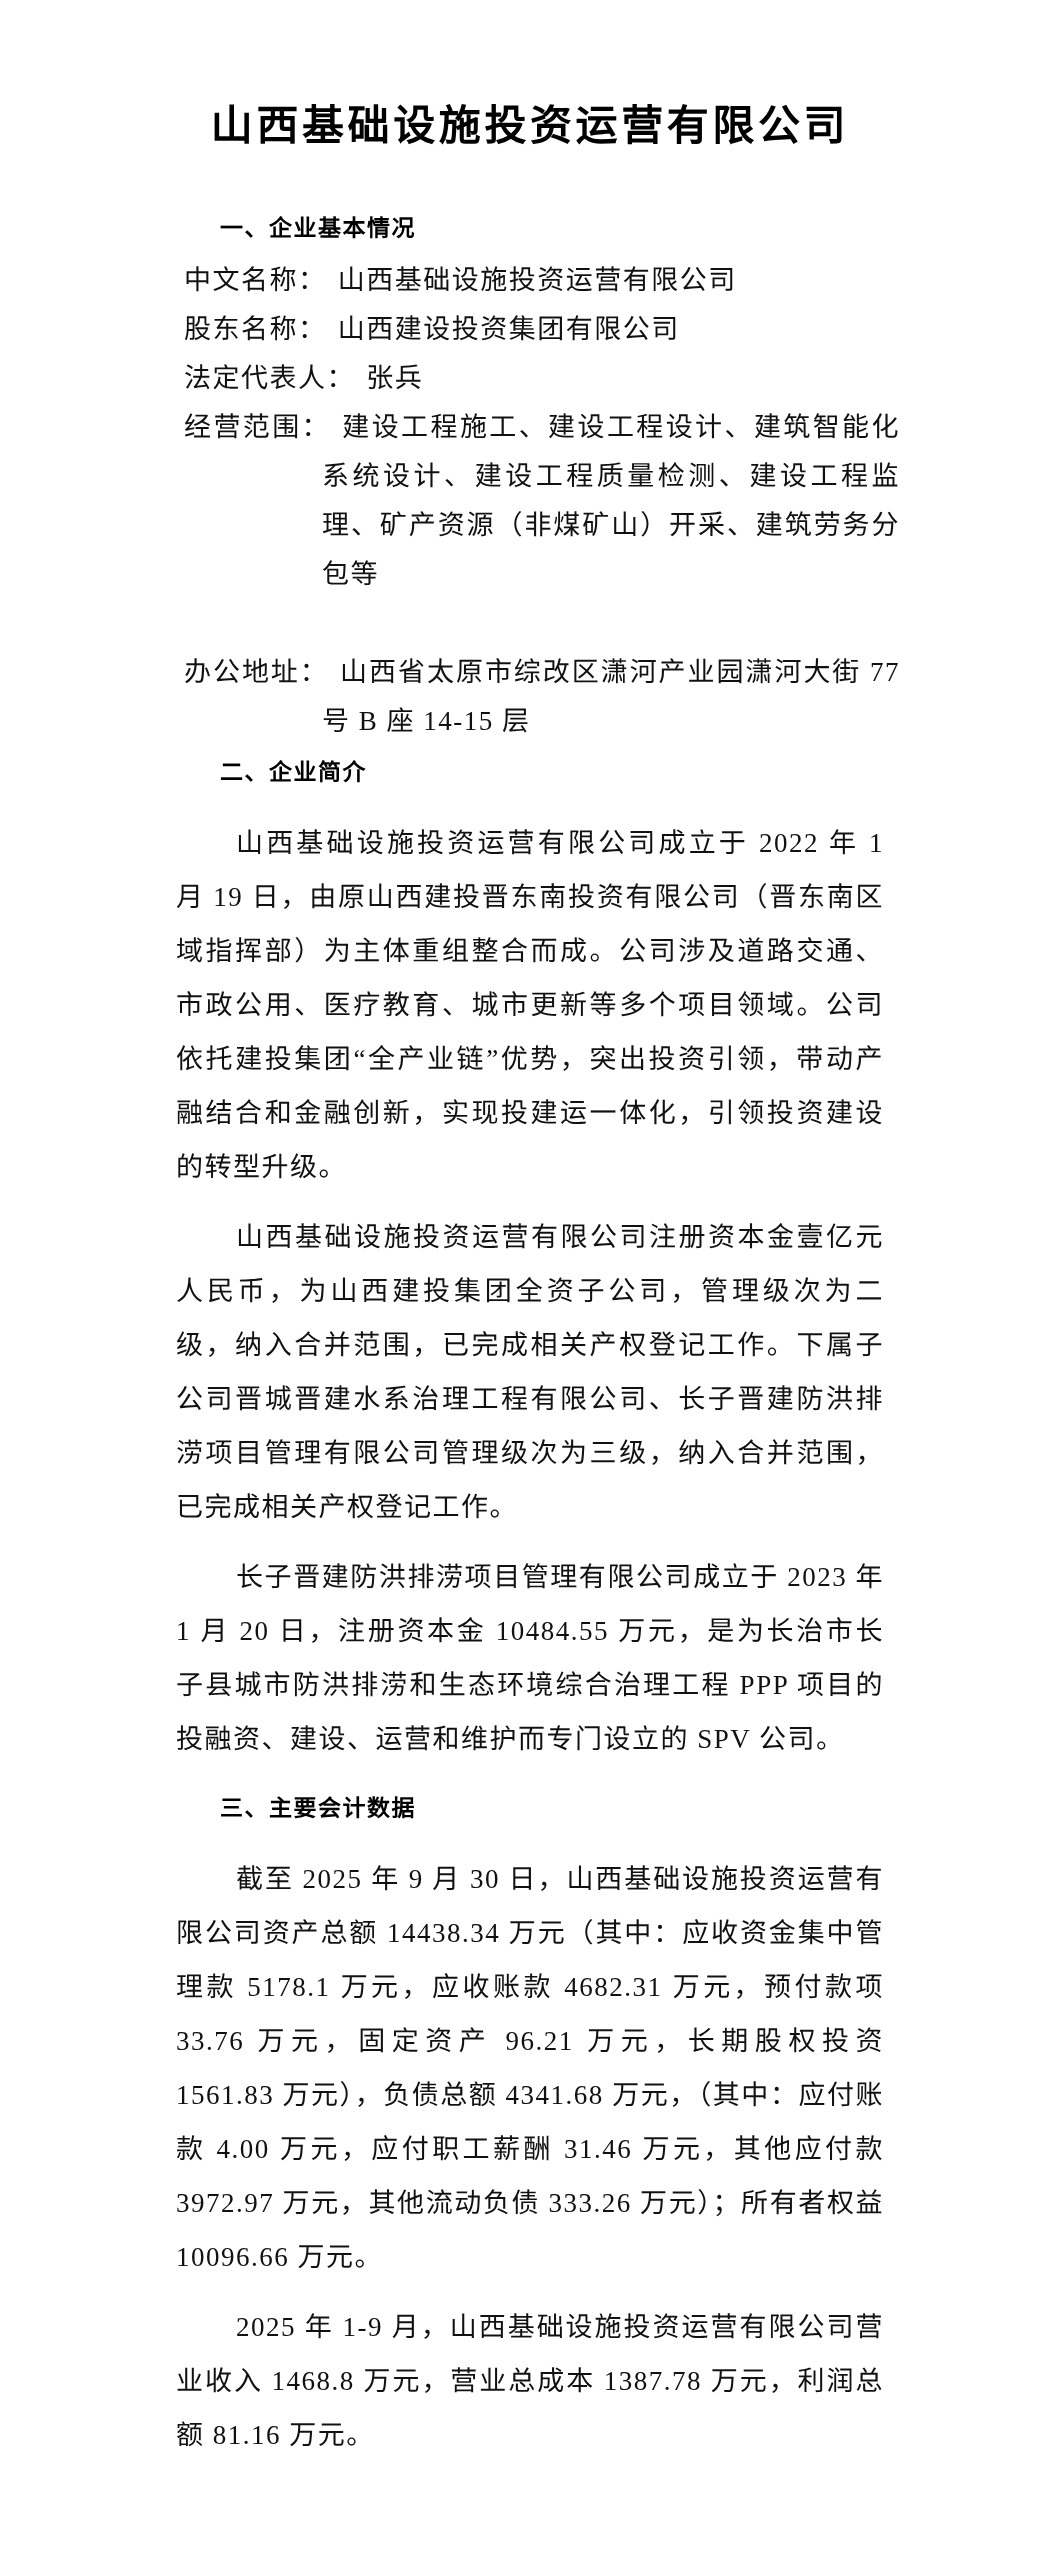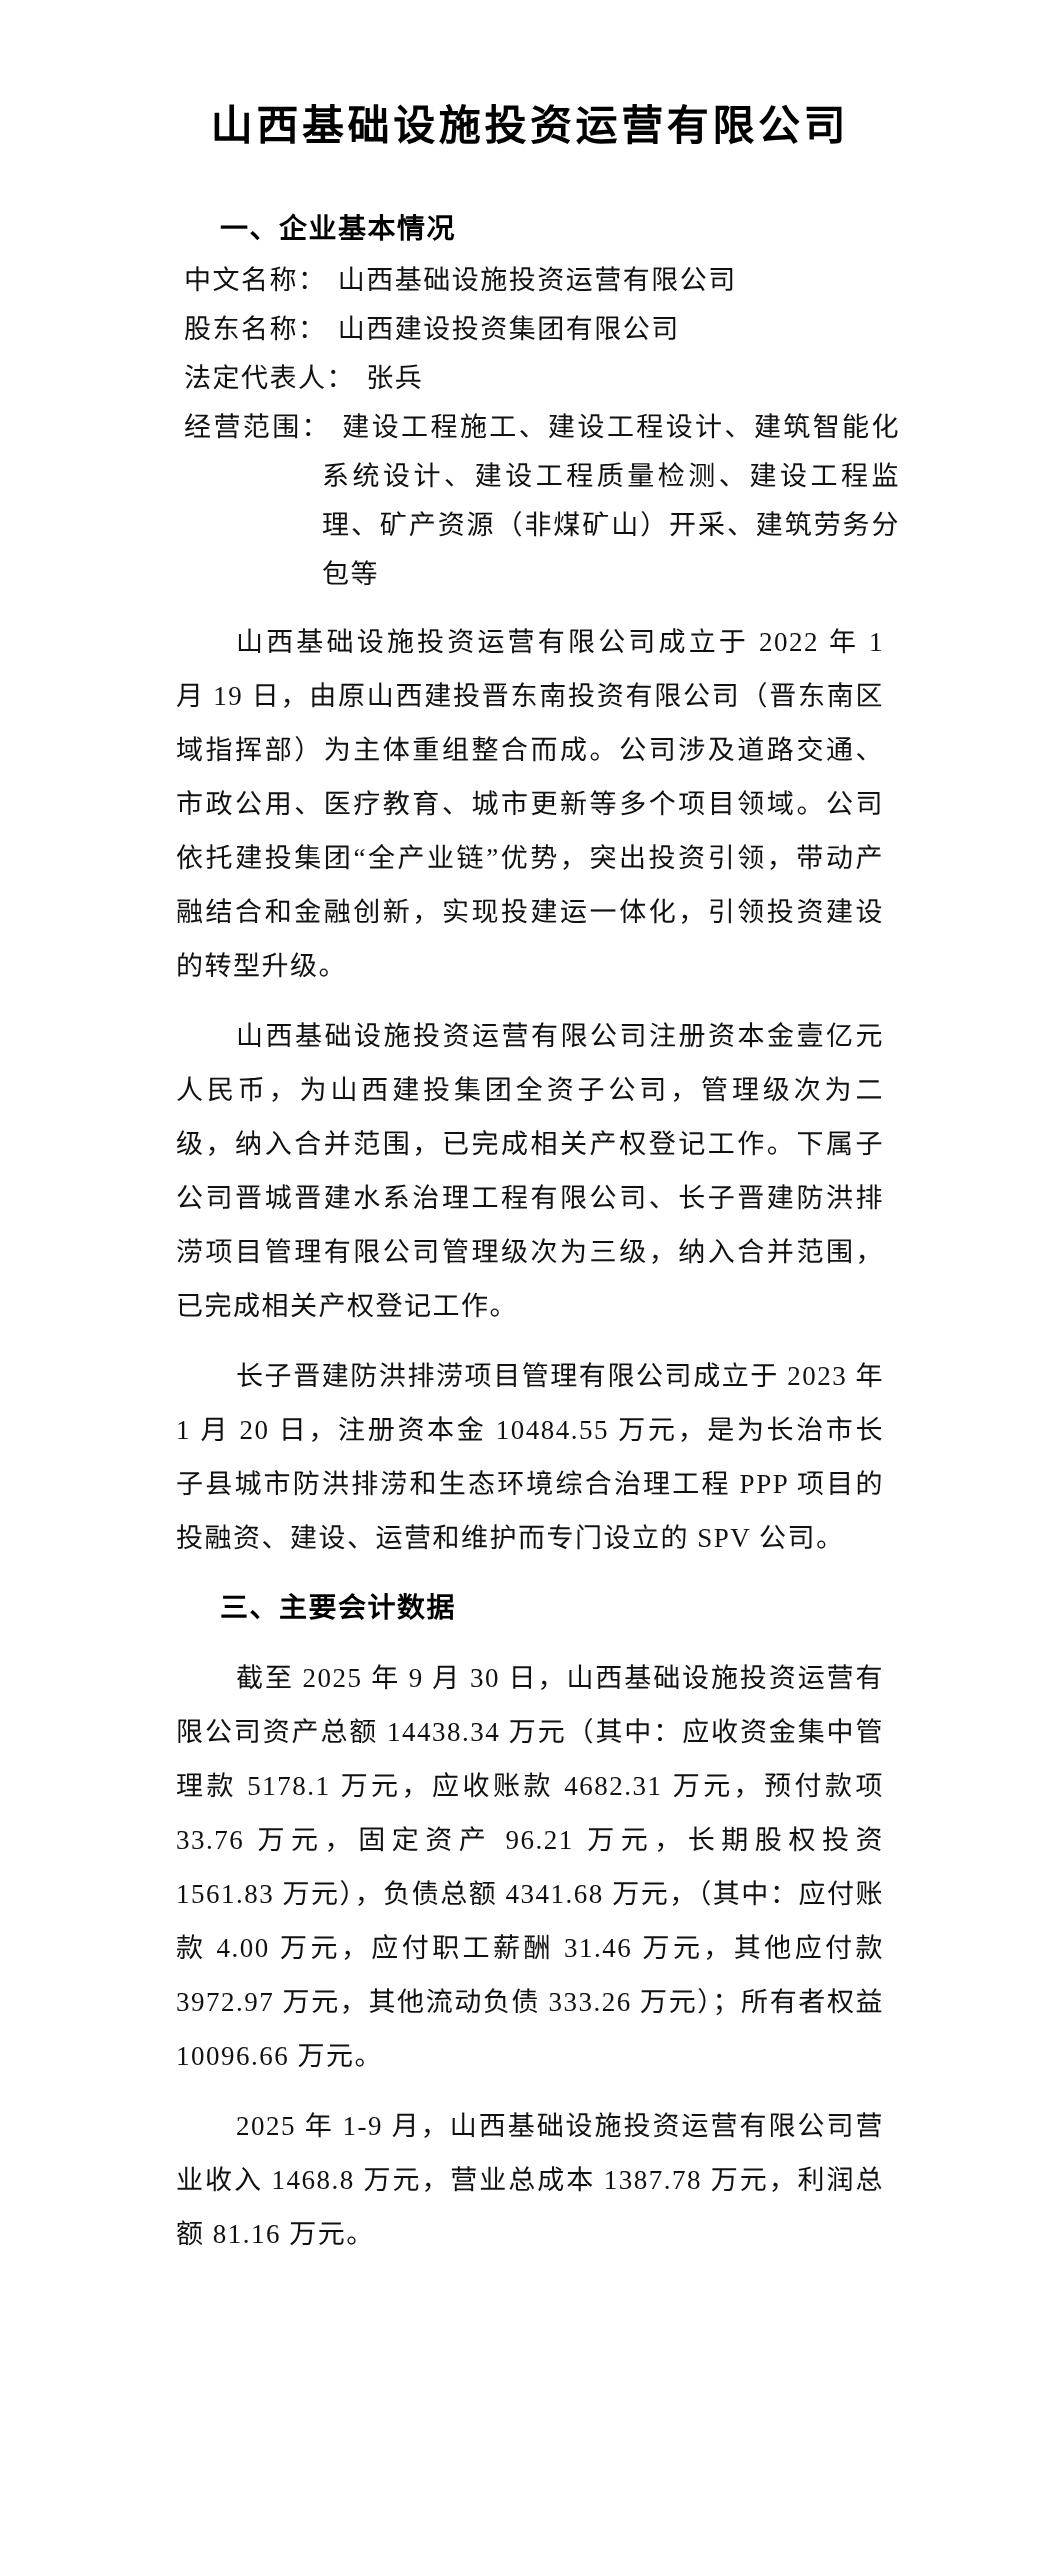--- a/index.html
+++ b/index.html
@@ -26,21 +26,21 @@
   .doc-title {
     margin-top: 97px;
     text-align: center;
     font-size: 42px;
     line-height: 58px;
     font-weight: 700;
     letter-spacing: 3.6px;
     color: #000000;
   }
   .section-heading {
-    font-size: 28px;
+    font-size: 23px;
     line-height: 54px;
     font-weight: 700;
     margin-left: 60px;
     letter-spacing: 1.5px;
     color: #000000;
   }
   .heading-first {
     margin-top: 47px;
   }
   .field {
@@ -84,21 +84,25 @@
     </div>
     <div class="field">
       <span class="field-label">股东名称：</span><span class="field-value">山西建设投资集团有限公司</span>
     </div>
     <div class="field">
       <span class="field-label">法定代表人：</span><span class="field-value">张兵</span>
     </div>
     <div class="field">
       <span class="field-label">经营范围：</span><span class="field-value">建设工程施工、建设工程设计、建筑智能化系统设计、建设工程质量检测、建设工程监理、矿产资源（非煤矿山）开采、建筑劳务分包等</span>
     </div>
+    <div class="field field-office">
+      <span class="field-label">办公地址：</span><span class="field-value">山西省太原市综改区潇河产业园潇河大街 77 号 B 座 14-15 层</span>
+    </div>
 
+    <div class="section-heading">二、企业简介</div>
     <p class="para">山西基础设施投资运营有限公司成立于 2022 年 1 月 19 日，由原山西建投晋东南投资有限公司（晋东南区域指挥部）为主体重组整合而成。公司涉及道路交通、市政公用、医疗教育、城市更新等多个项目领域。公司依托建投集团“全产业链”优势，突出投资引领，带动产融结合和金融创新，实现投建运一体化，引领投资建设的转型升级。</p>
     <p class="para">山西基础设施投资运营有限公司注册资本金壹亿元人民币，为山西建投集团全资子公司，管理级次为二级，纳入合并范围，已完成相关产权登记工作。下属子公司晋城晋建水系治理工程有限公司、长子晋建防洪排涝项目管理有限公司管理级次为三级，纳入合并范围，已完成相关产权登记工作。</p>
     <p class="para">长子晋建防洪排涝项目管理有限公司成立于 2023 年 1 月 20 日，注册资本金 10484.55 万元，是为长治市长子县城市防洪排涝和生态环境综合治理工程 PPP 项目的投融资、建设、运营和维护而专门设立的 SPV 公司。</p>
 
     <div class="section-heading">三、主要会计数据</div>
     <p class="para">截至 2025 年 9 月 30 日，山西基础设施投资运营有限公司资产总额 14438.34 万元（其中：应收资金集中管理款 5178.1 万元，应收账款 4682.31 万元，预付款项 33.76 万元，固定资产 96.21 万元，长期股权投资 1561.83 万元），负债总额 4341.68 万元，（其中：应付账款 4.00 万元，应付职工薪酬 31.46 万元，其他应付款 3972.97 万元，其他流动负债 333.26 万元）；所有者权益 10096.66 万元。</p>
     <p class="para">2025 年 1-9 月，山西基础设施投资运营有限公司营业收入 1468.8 万元，营业总成本 1387.78 万元，利润总额 81.16 万元。</p>
 
   </div>
 </div>

